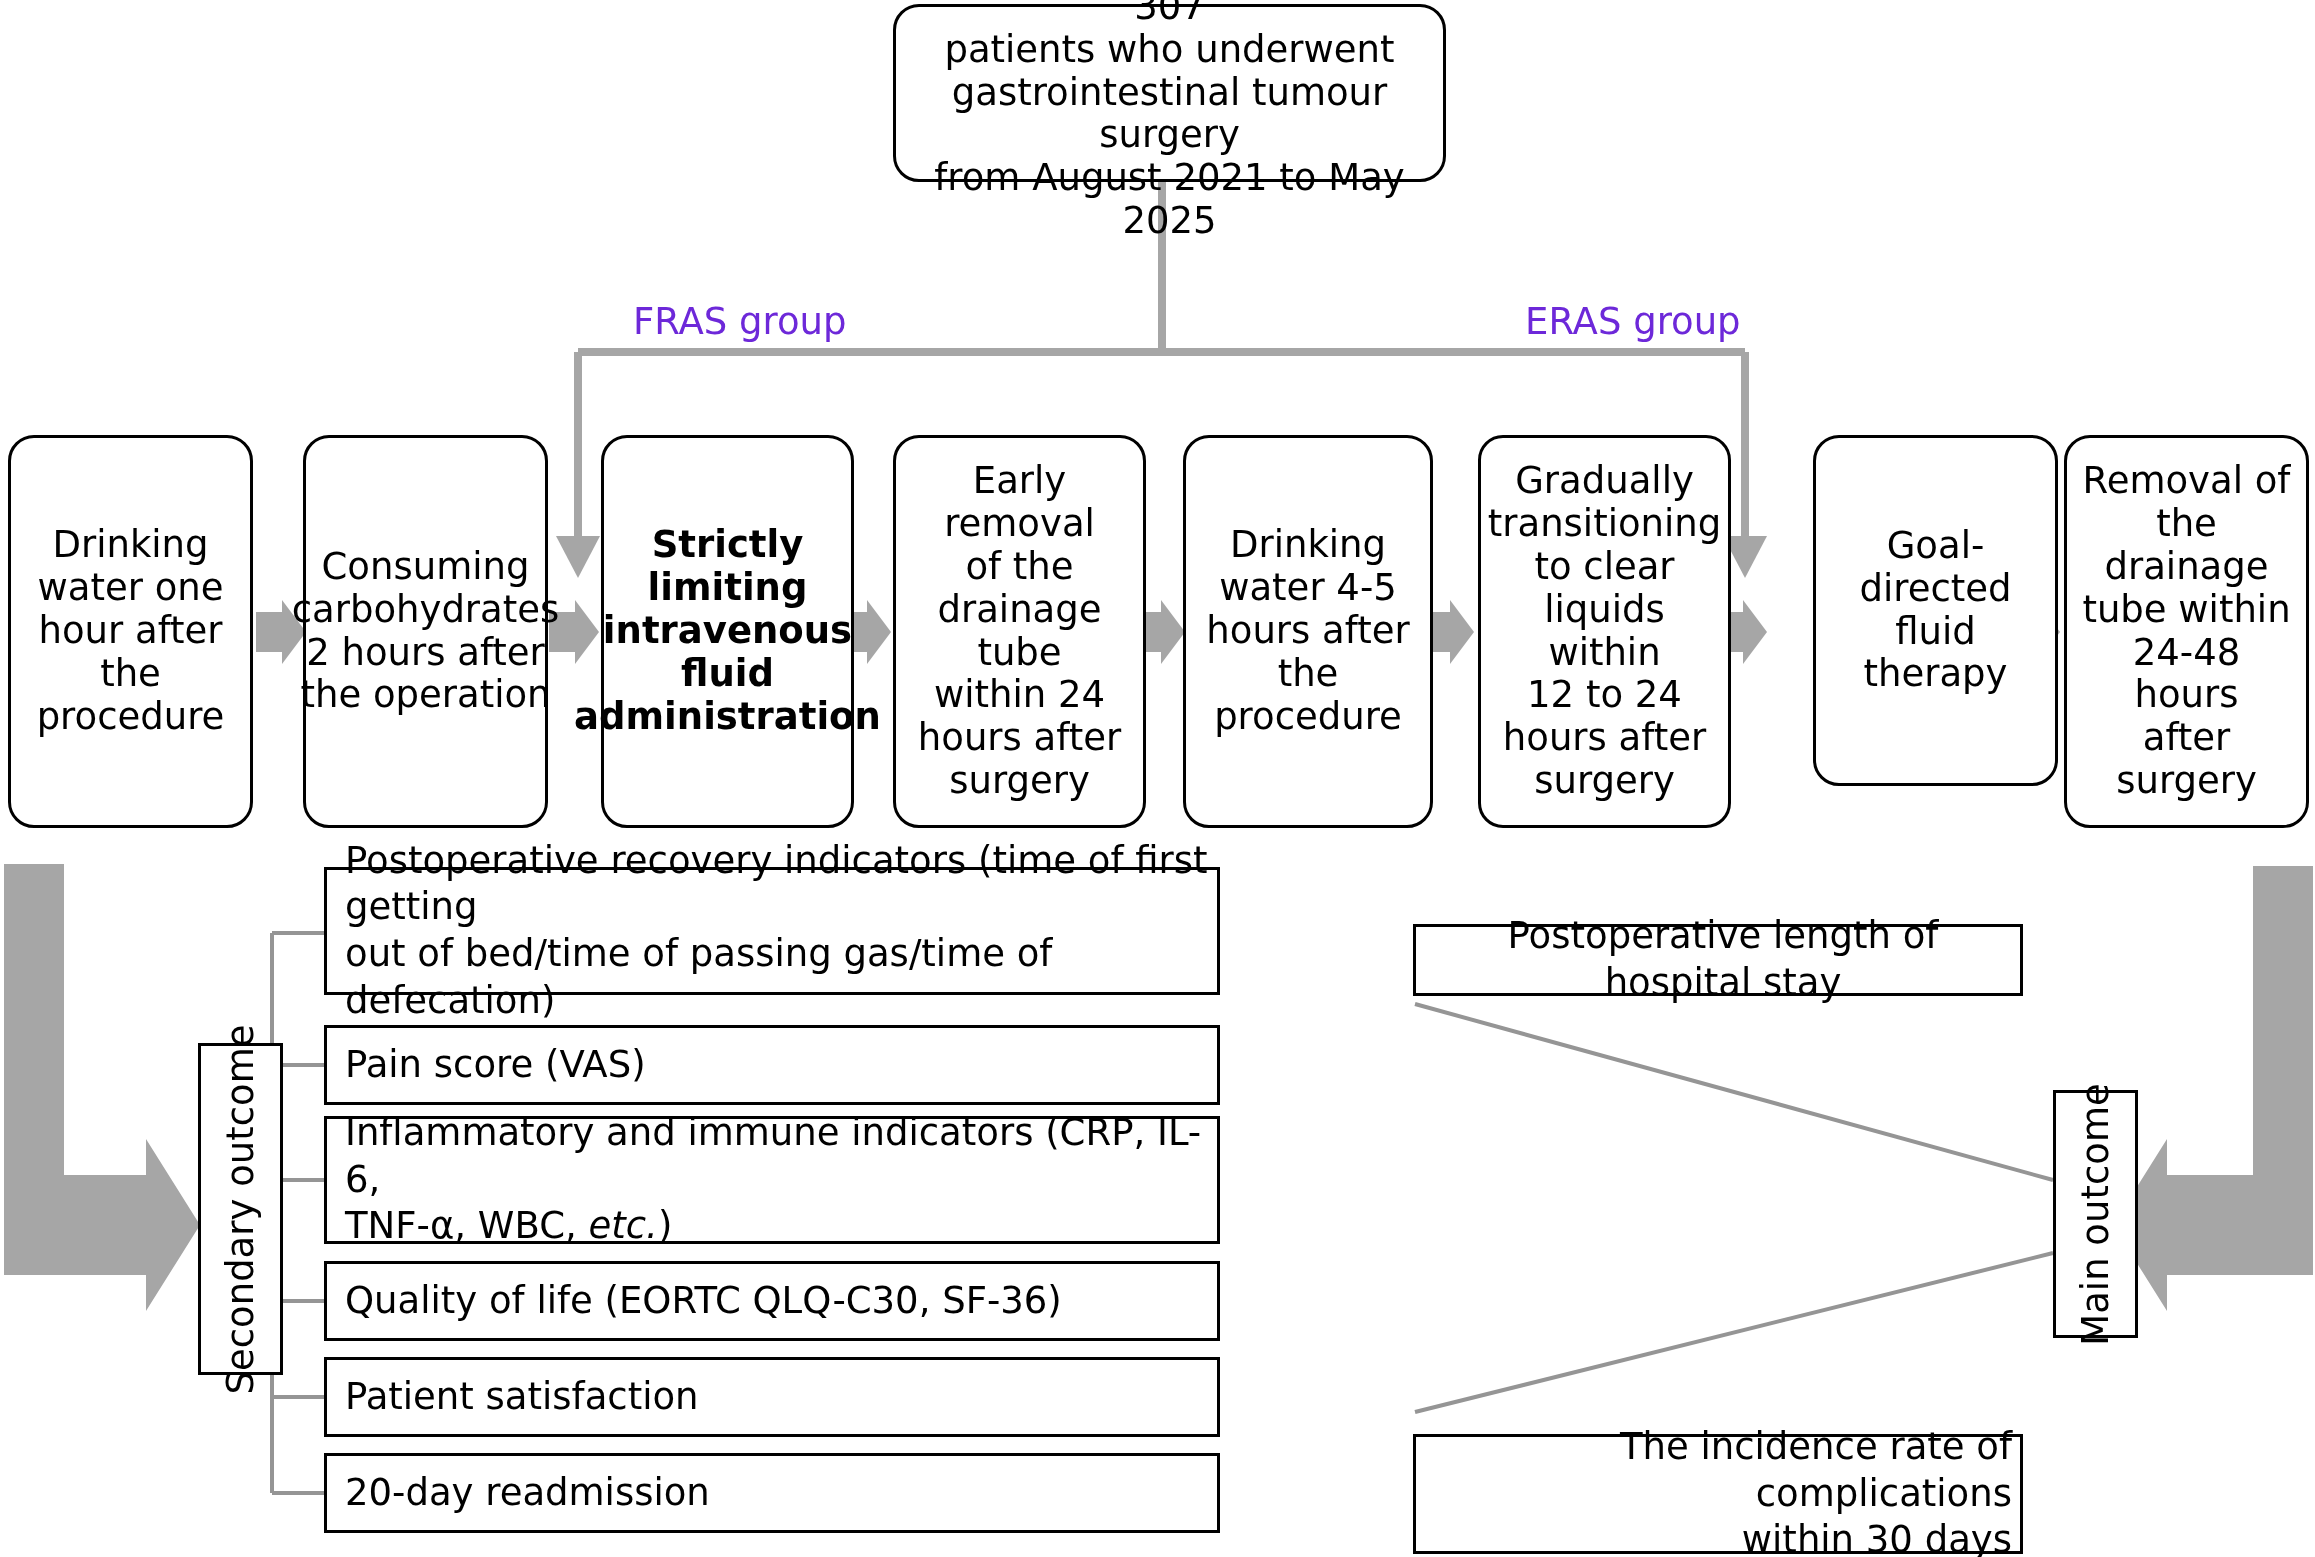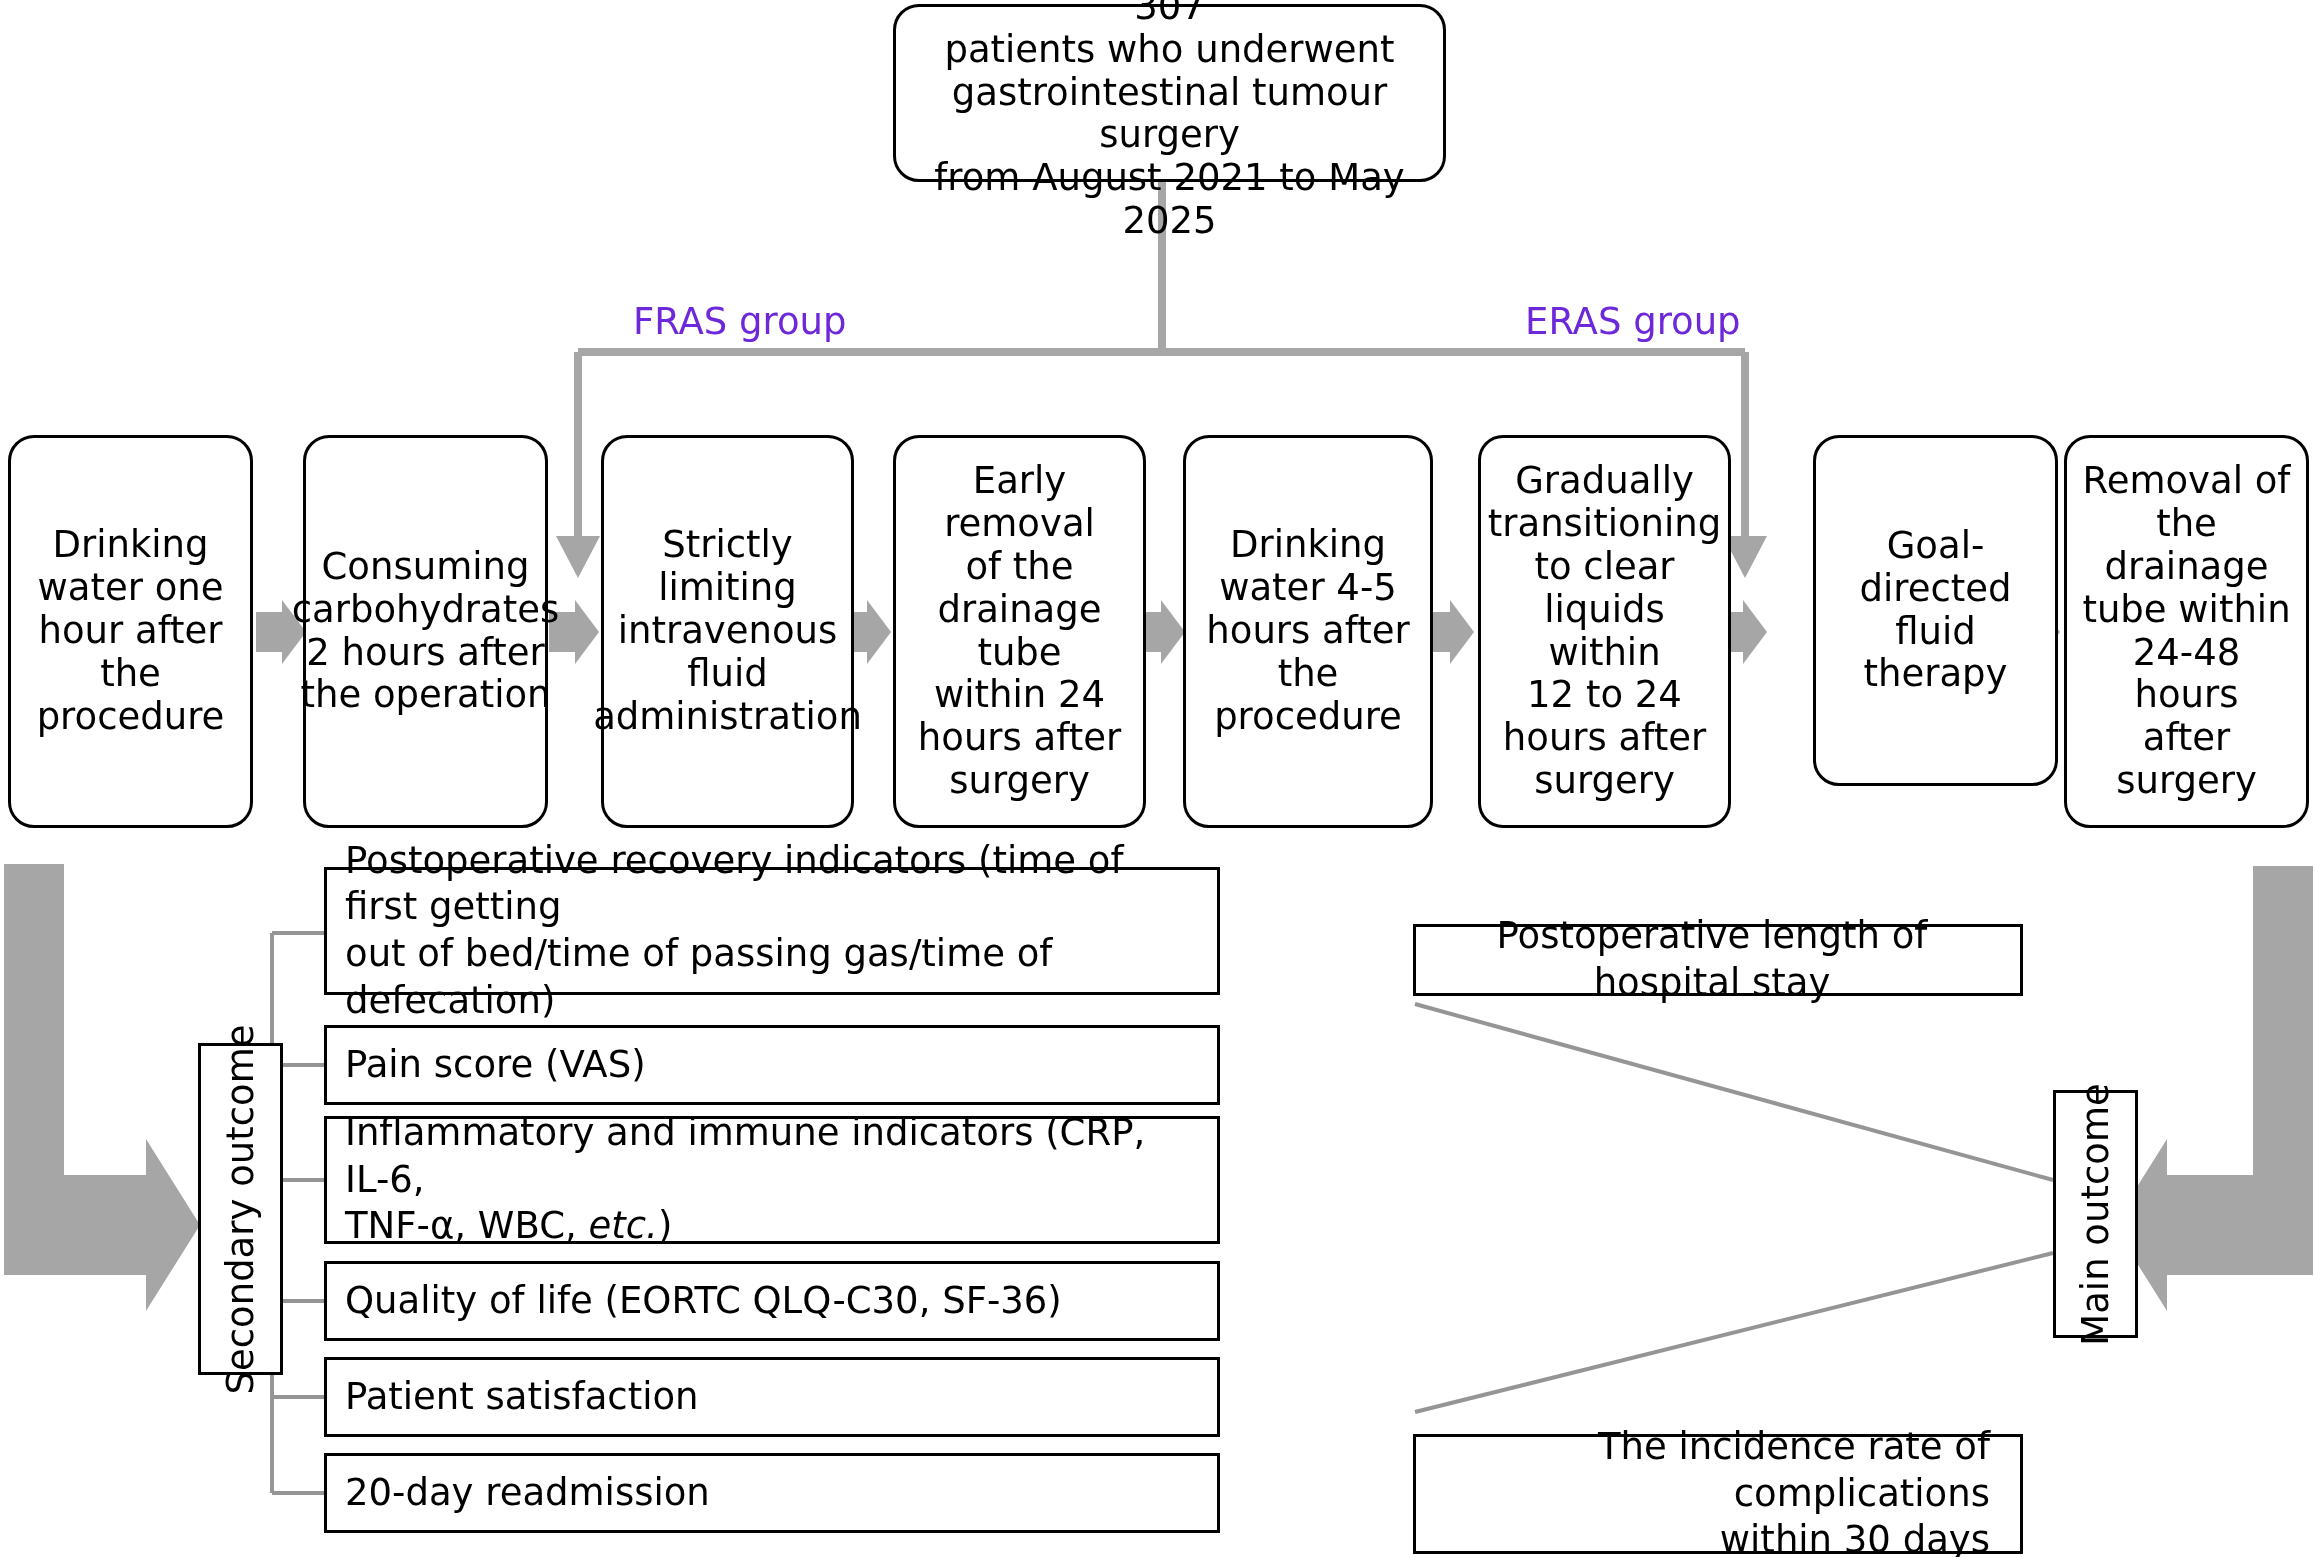--- a/index.html
+++ b/index.html
@@ -49,21 +49,21 @@
     padding: 10px 18px;
   }
   .proc-box {
     font-size: 37px;
     padding: 6px 8px;
   }
   .out-box {
     font-size: 37px;
     justify-content: flex-start;
     text-align: left;
-    padding: 8px 30px 8px 18px;
+    padding: 8px 8px 8px 18px;
     line-height: 1.26;
   }
   .out-box.centered {
     justify-content: center;
     text-align: center;
   }
 
   
   .vbox {
     position: absolute;
@@ -160,21 +160,21 @@
 
   <div class="box rounded proc-box" style="left:303px; top:435px; width:245px; height:393px;">
     <div>
       <div>Consuming</div>
       <div>carbohydrates</div>
       <div>2 hours after</div>
       <div>the operation</div>
     </div>
   </div>
 
-  <div class="box rounded proc-box" style="left:601px; top:435px; width:253px; height:393px;">
+  <div class="box rounded proc-box" style="left:601px; top:435px; width:253px; height:393px;font-weight:bold;">
     <div>
       <div>Strictly</div>
       <div>limiting</div>
       <div>intravenous</div>
       <div>fluid</div>
       <div>administration</div>
     </div>
   </div>
 
   <div class="box rounded proc-box" style="left:893px; top:435px; width:253px; height:393px;">

